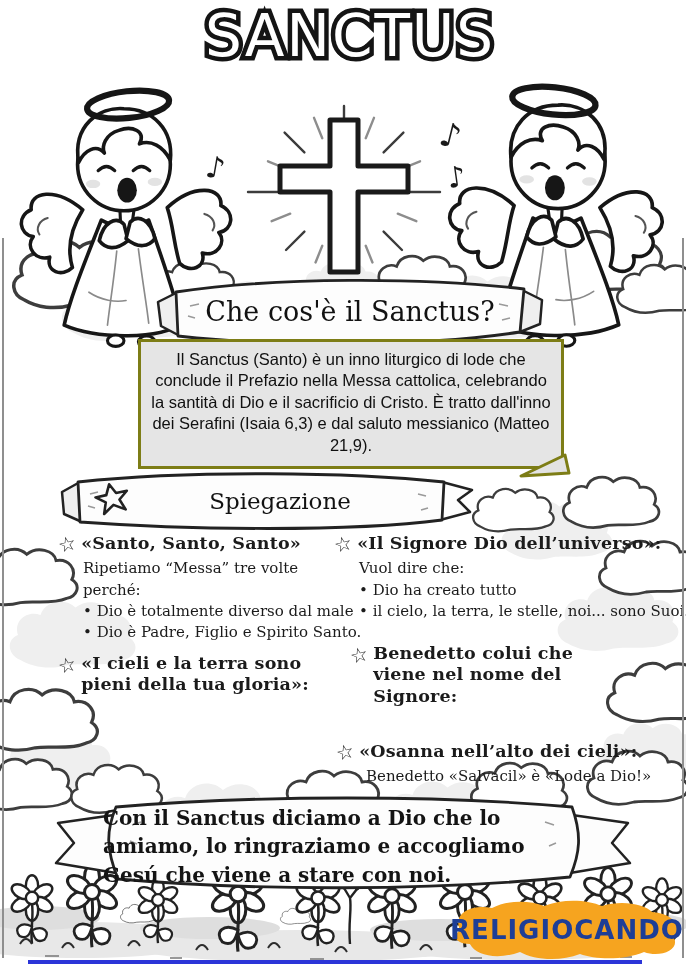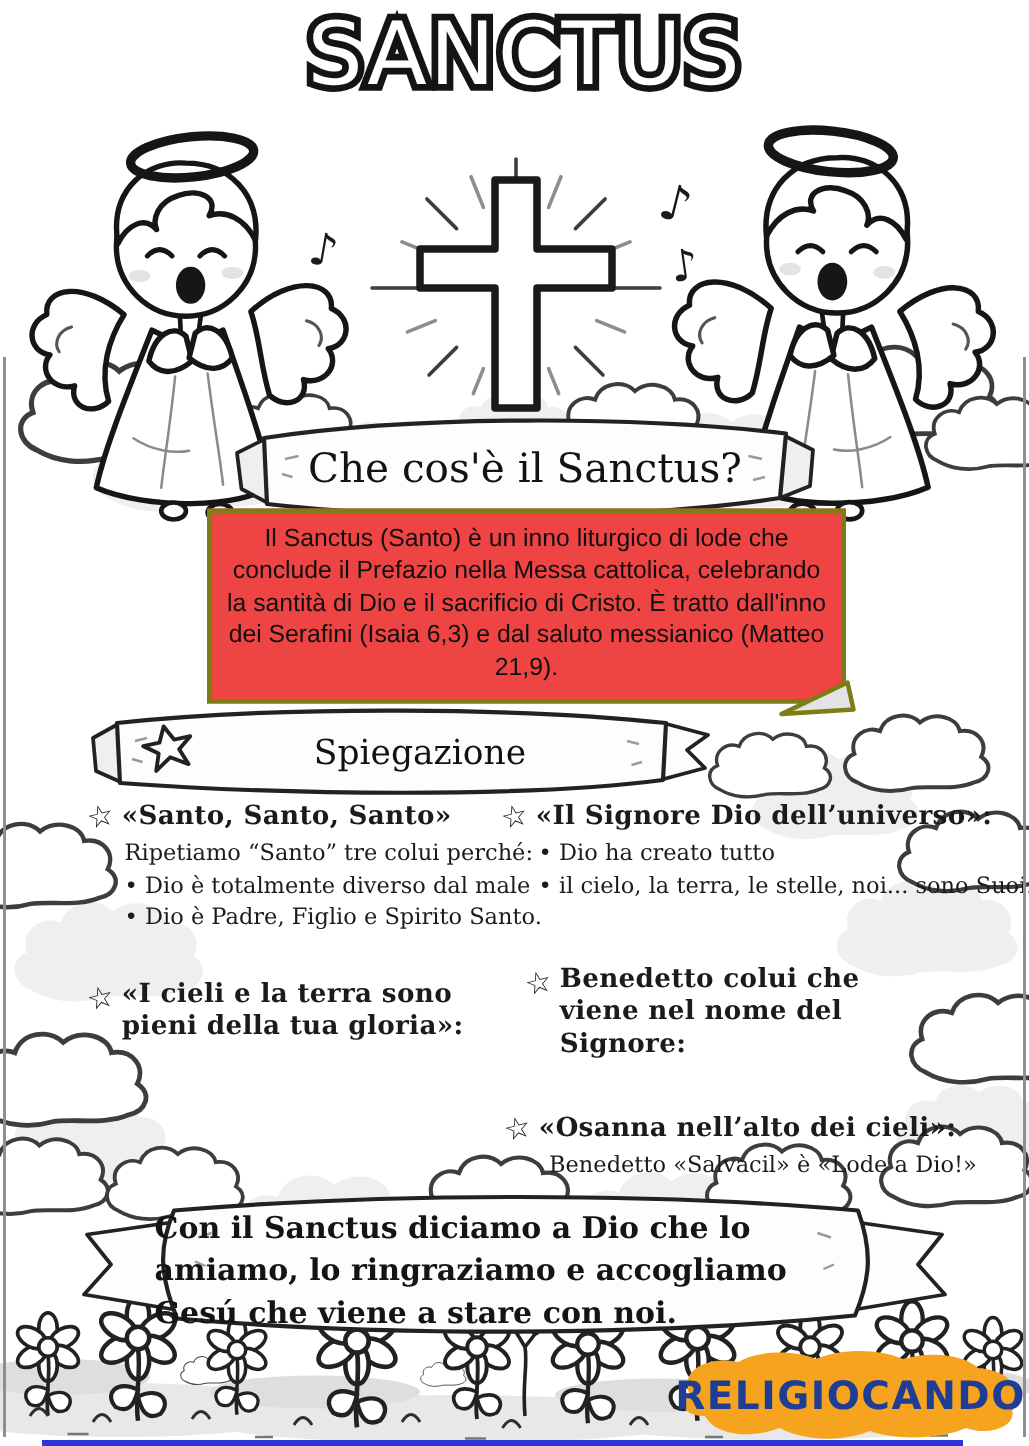--- a/index.html
+++ b/index.html
@@ -32,21 +32,21 @@
   .angel-left{left:16px;top:84px;width:218px;height:268px;}
   .angel-right{left:446px;top:80px;width:222px;height:272px;}
   .flowers-svg{left:0;top:852px;width:686px;height:112px;z-index:1;}
 
   
   .qbanner{position:absolute;left:146px;top:274px;width:408px;height:76px;z-index:3;}
   .qbanner text{font-family:"DejaVu Serif",serif;font-size:27px;fill:#121212;}
 
   
   .intro-box{position:absolute;left:138px;top:339px;width:404px;z-index:4;
-      background:#ef4444;border:3px solid #7d7d16;padding:7px 8px 10px 8px;
+      background:#e5e5e5;border:3px solid #7d7d16;padding:7px 8px 10px 8px;
       font-family:"Liberation Sans",sans-serif;font-size:16.5px;line-height:1.3;
       text-align:center;color:#101010;}
   .dogear{position:absolute;right:-12px;bottom:-13px;}
 
   
   .ebanner{position:absolute;left:50px;top:466px;width:426px;height:68px;z-index:3;}
   .ebanner text{font-family:"DejaVu Serif",serif;font-size:23px;fill:#121212;}
 
   
   .expl-item{position:absolute;z-index:3;}
@@ -219,37 +219,38 @@
     <path d="M40,28 l8,-2 M38,40 l7,2 M376,30 l-8,-2 M378,42 l-7,2" stroke="#9a9a9a" stroke-width="1.6" fill="none"></path>
     <path d="M62,18 L67,28 78,28 69,35 73,46 62,39 51,46 55,35 46,28 57,28 Z" fill="#fdfdfd" stroke="#222" stroke-width="2.6" stroke-linejoin="round" transform="rotate(-12 62 32)"></path>
     <text x="230" y="43" text-anchor="middle">Spiegazione</text>
   </svg>
 
   <div class="expl-item item-l1">
     <div class="expl-head">
       <span class="star">☆</span><span>«Santo, Santo, Santo»</span>
     </div>
     <div class="expl-body">
-      <div class="expl-intro">Ripetiamo “Santo” tre colui perché:</div>
+      <div class="expl-intro">Ripetiamo “Messa” tre volte perché:</div>
       <div class="bullet"><span>•</span> <span>Dio è totalmente diverso dal male</span></div>
       <div class="bullet"><span>•</span> <span>Dio è Padre, Figlio e Spirito Santo.</span></div>
     </div>
   </div>
 
   <div class="expl-item item-l2">
     <div class="expl-head">
       <span class="star">☆</span><span class="narrow">«I cieli e la terra sono pieni della tua gloria»:</span>
     </div>
   </div>
 
   <div class="expl-item item-r1">
     <div class="expl-head">
       <span class="star">☆</span><span>«Il Signore Dio dell’universo»:</span>
     </div>
     <div class="expl-body">
+      <div class="expl-intro">Vuol dire che:</div>
       <div class="bullet"><span>•</span> <span>Dio ha creato tutto</span></div>
       <div class="bullet"><span>•</span> <span>il cielo, la terra, le stelle, noi... sono Suoi.</span></div>
     </div>
   </div>
 
   <div class="expl-item item-r2">
     <div class="expl-head">
       <span class="star">☆</span><span class="narrow2">Benedetto colui che viene nel nome del Signore:</span>
     </div>
   </div>

